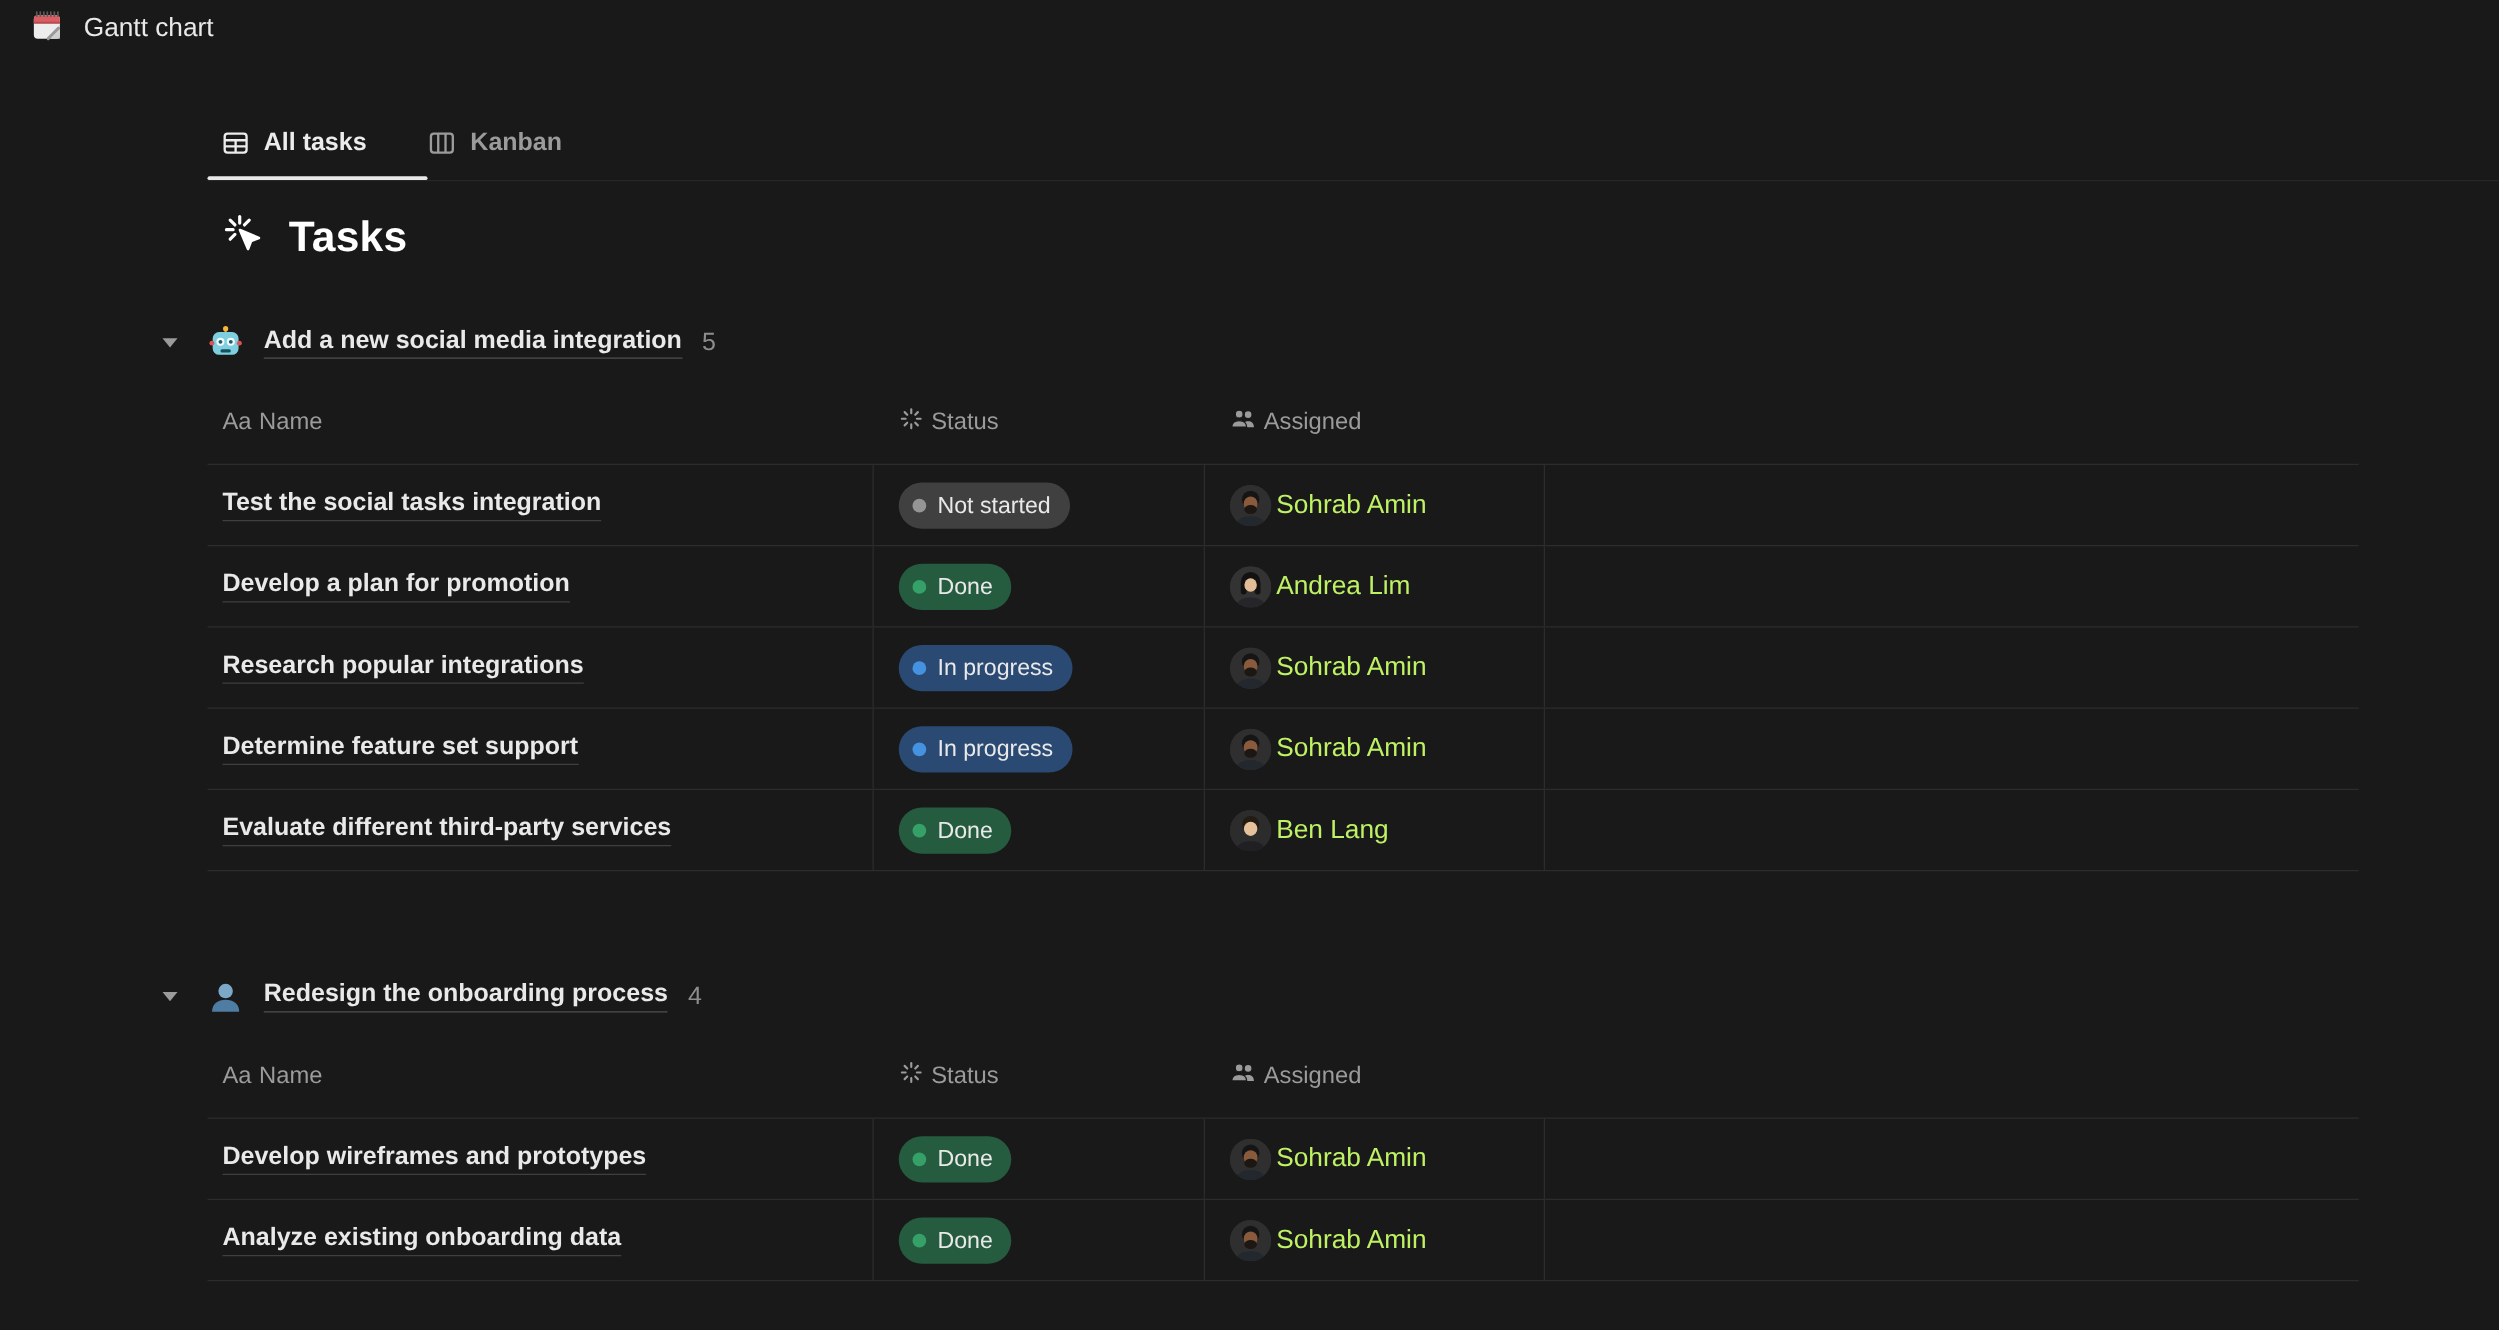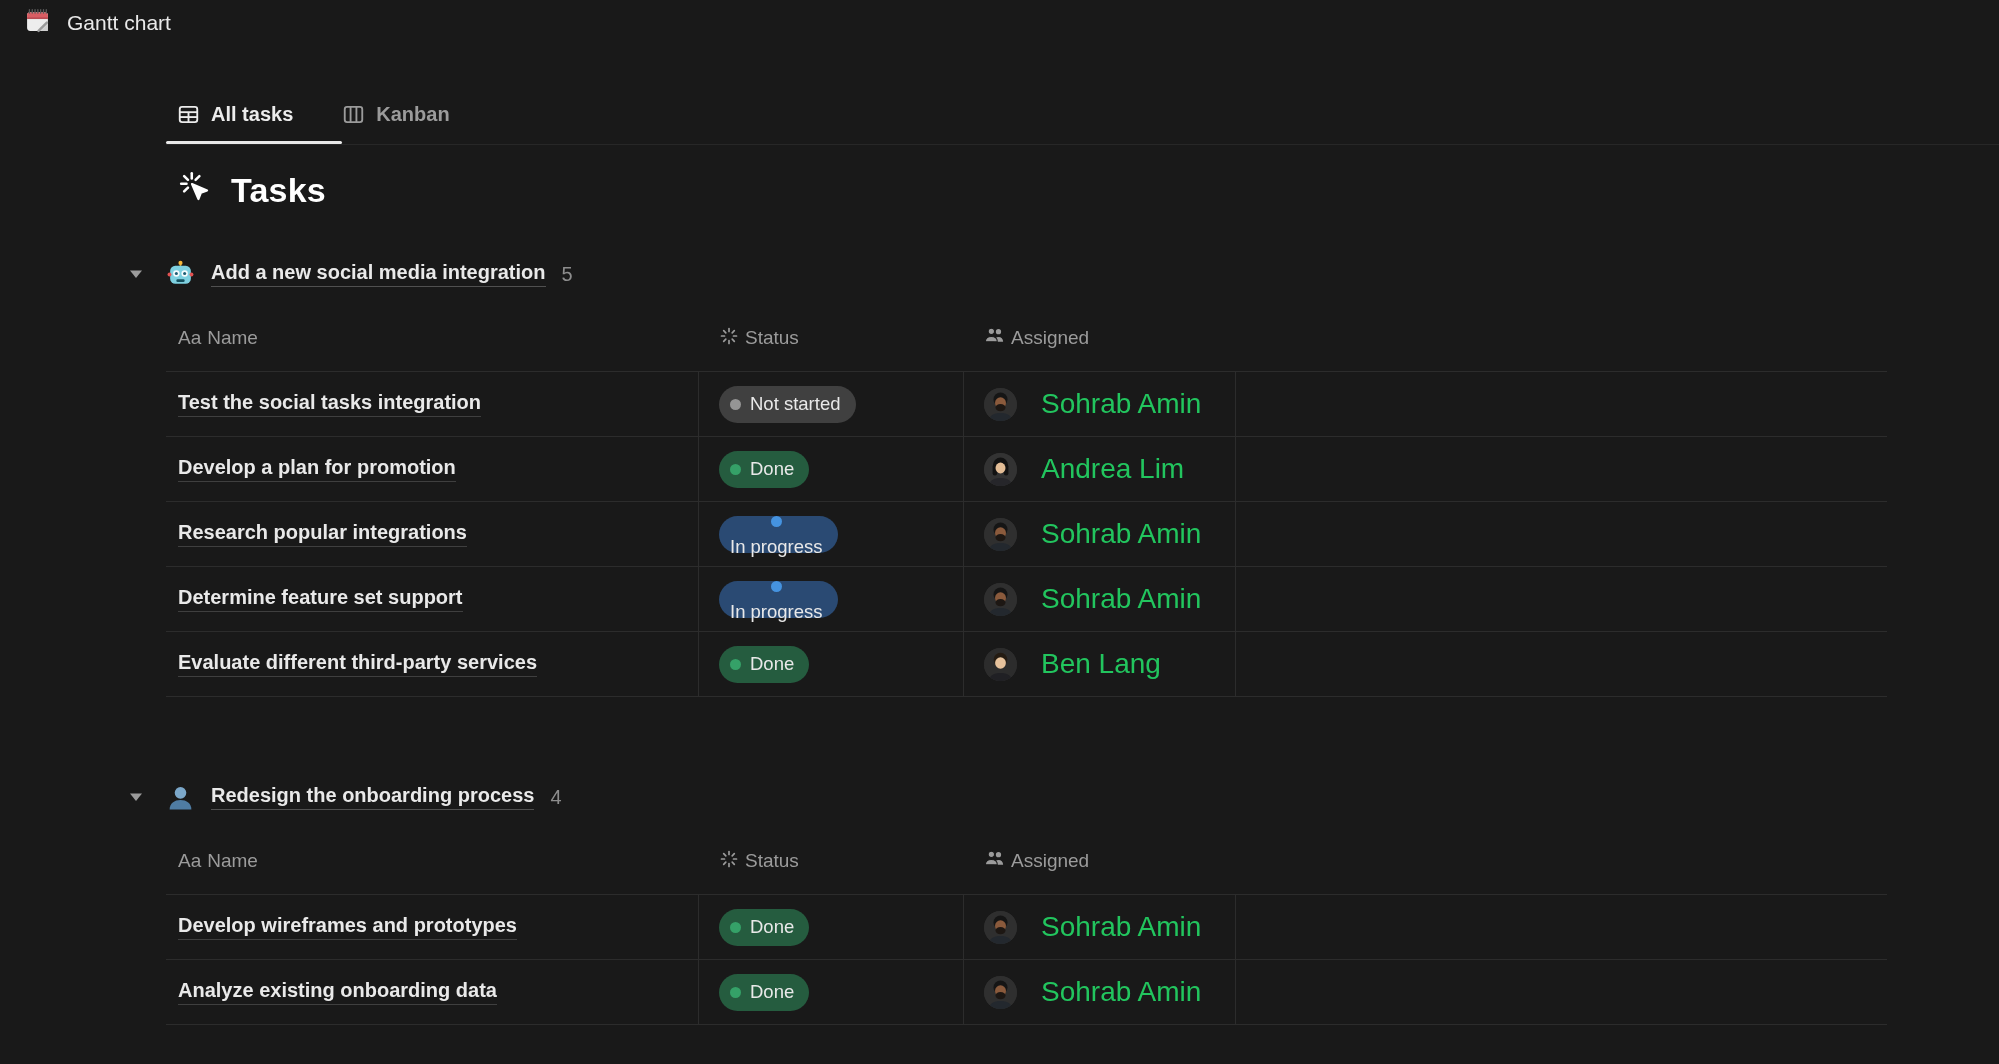--- a/index.html
+++ b/index.html
@@ -57,24 +57,24 @@
   .task-name{font-size:20px;font-weight:600;color:#e9e9e9;
       border-bottom:1.5px solid rgba(255,255,255,.17);padding-bottom:2px;}
 
   .pill{display:inline-flex;align-items:center;gap:9px;height:37px;padding:0 15px 0 11px;
       border-radius:19px;font-size:18.5px;color:#e9e9e9;}
   .pill .dot{width:11px;height:11px;border-radius:50%;flex:none;}
   .st-notstarted{background:var(--status-not-started-bg);}
   .st-notstarted .dot{background:var(--status-not-started-dot);}
   .st-done{background:var(--status-done-bg);}
   .st-done .dot{background:var(--status-done-dot);}
-  .st-inprogress{background:var(--status-in-progress-bg);flex-direction:column;}
+  .st-inprogress{background:var(--status-in-progress-bg);}
   .st-inprogress .dot{background:var(--status-in-progress-dot);}
 
-  .assignee{display:flex;align-items:center;gap:24px;font-size:28px;color:#22c55e;}
+  .assignee{display:flex;align-items:center;gap:4px;font-size:21px;color:#bef264;}
   .avatar{width:33px;height:33px;border-radius:50%;overflow:hidden;flex:none;background:#2e2e2e;}
   .avatar svg{display:block;}
 </style>
 </head>
 <body>
 
 <div class="topbar">
   <span>
     <svg width="25" height="25" viewBox="0 0 24 24">
       <rect x="2" y="4" width="20" height="18" rx="3" fill="#ededed"></rect>

